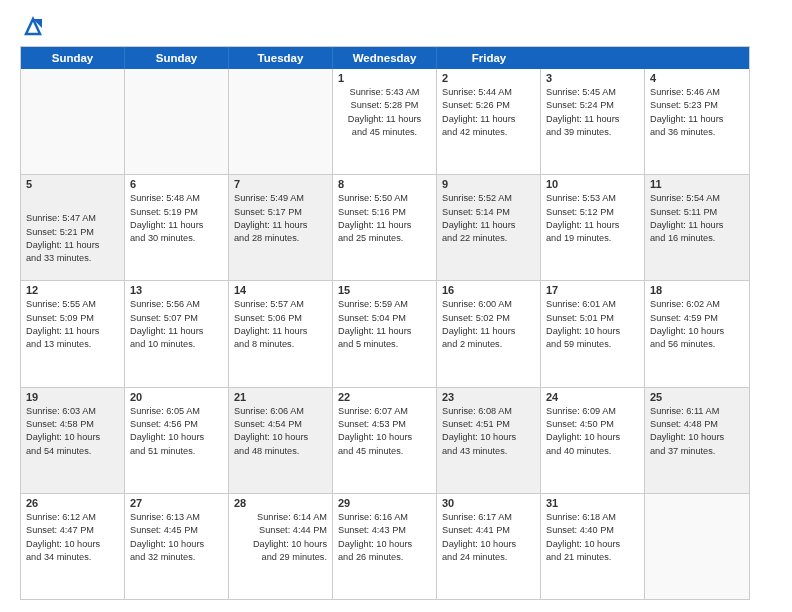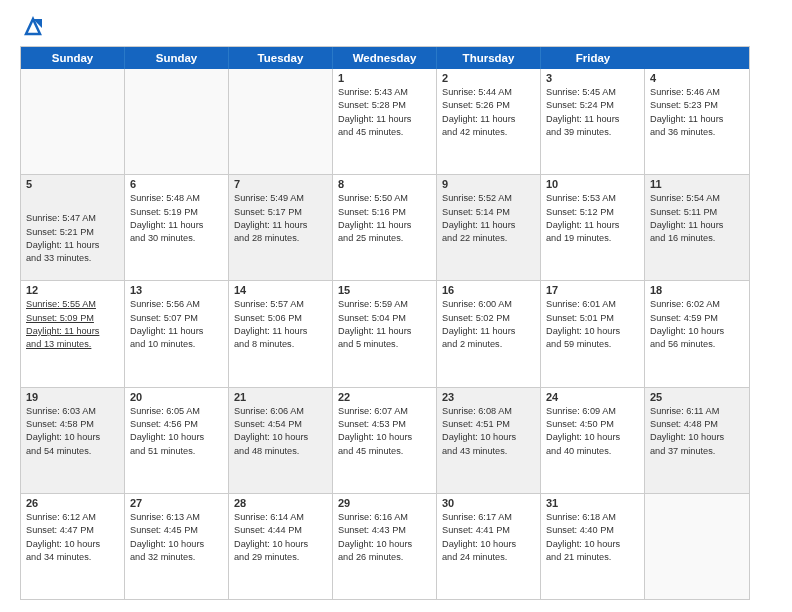--- a/index.html
+++ b/index.html
@@ -119,31 +119,30 @@
       <div class="location"></div>
     </div>
   </div>
 
   <div class="calendar">
     <div class="day-headers" id="day-headers">
         <div class="day-header">Sunday</div>
         <div class="day-header">Sunday</div>
         <div class="day-header">Tuesday</div>
         <div class="day-header">Wednesday</div>
-        <div class="day-header">Thursday</div>
         <div class="day-header">Friday</div>
       </div>
     <div class="weeks" id="weeks">
         <div class="week-row">
           <div class="day-cell empty"></div>
           <div class="day-cell empty"></div>
           <div class="day-cell empty"></div>
           <div class="day-cell">
             <span class="day-num">1</span>
-            <div class="day-info" style="white-space: pre-line;">Sunrise: 5:43 AM
+            <div class="day-info" style="white-space: pre-line; text-align: center;">Sunrise: 5:43 AM
 Sunset: 5:28 PM
 Daylight: 11 hours
 and 45 minutes.</div>
           </div>
           <div class="day-cell">
             <span class="day-num">2</span>
             <div class="day-info" style="white-space: pre-line;">Sunrise: 5:44 AM
 Sunset: 5:26 PM
 Daylight: 11 hours
 and 42 minutes.</div>
@@ -210,21 +209,21 @@
             <span class="day-num">11</span>
             <div class="day-info" style="white-space: pre-line;">Sunrise: 5:54 AM
 Sunset: 5:11 PM
 Daylight: 11 hours
 and 16 minutes.</div>
           </div>
         </div>
         <div class="week-row">
           <div class="day-cell">
             <span class="day-num">12</span>
-            <div class="day-info" style="white-space: pre-line; text-decoration: underline;">Sunrise: 5:55 AM
+            <div class="day-info" style="white-space: pre-line;">Sunrise: 5:55 AM
 Sunset: 5:09 PM
 Daylight: 11 hours
 and 13 minutes.</div>
           </div>
           <div class="day-cell">
             <span class="day-num">13</span>
             <div class="day-info" style="white-space: pre-line;">Sunrise: 5:56 AM
 Sunset: 5:07 PM
 Daylight: 11 hours
 and 10 minutes.</div>
@@ -326,21 +325,21 @@
           </div>
           <div class="day-cell">
             <span class="day-num">27</span>
             <div class="day-info" style="white-space: pre-line;">Sunrise: 6:13 AM
 Sunset: 4:45 PM
 Daylight: 10 hours
 and 32 minutes.</div>
           </div>
           <div class="day-cell">
             <span class="day-num">28</span>
-            <div class="day-info" style="white-space: pre-line;">Sunrise: 6:14 AM
+            <div class="day-info" style="white-space: pre-line; text-align: right;">Sunrise: 6:14 AM
 Sunset: 4:44 PM
 Daylight: 10 hours
 and 29 minutes.</div>
           </div>
           <div class="day-cell">
             <span class="day-num">29</span>
             <div class="day-info" style="white-space: pre-line;">Sunrise: 6:16 AM
 Sunset: 4:43 PM
 Daylight: 10 hours
 and 26 minutes.</div>

